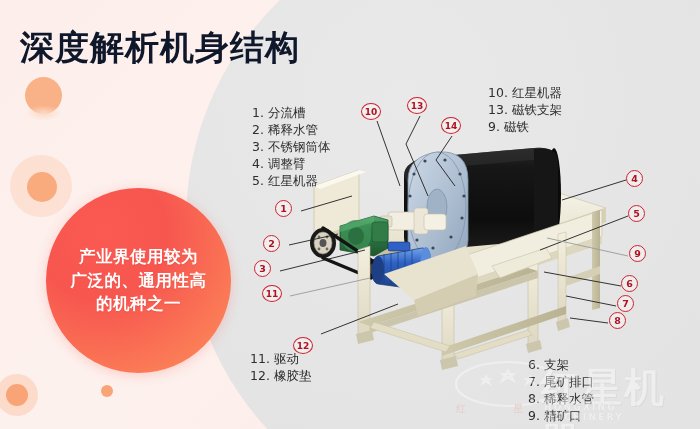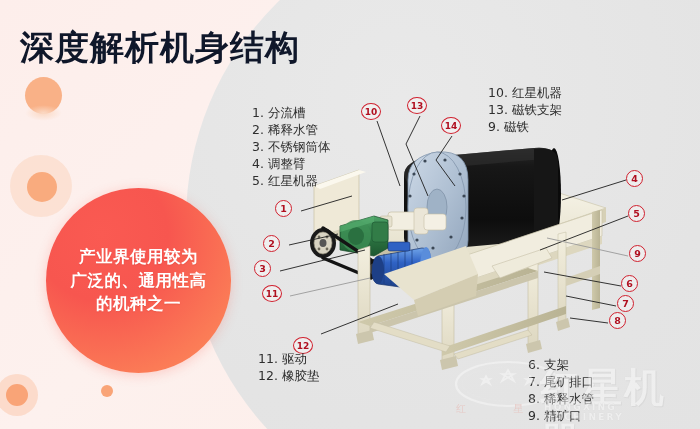--- a/index.html
+++ b/index.html
@@ -56,21 +56,21 @@
     color:#0f172a;
     letter-spacing:1px;
     font-family:"DejaVu Sans","Liberation Sans",sans-serif;
   }
 
   
   .label-list { position:absolute; color:#2e2e2e; font-size:12.5px; line-height:17px; white-space:nowrap; }
   .label-list .li { display:block; }
   .list-left   { left:252px; top:104px; }
   .list-topright { left:488px; top:84px; }
-  .list-bottomleft { left:258px; top:350px; }
+  .list-bottomleft { left:250px; top:350px; }
   .list-bottomright { left:528px; top:356px; }
 
   
   .callout {
     position:absolute;
     width:17px; height:17px;
     border:1.4px solid #d0202e;
     border-radius:50%;
     color:#b01020;
     font-size:9.5px;

